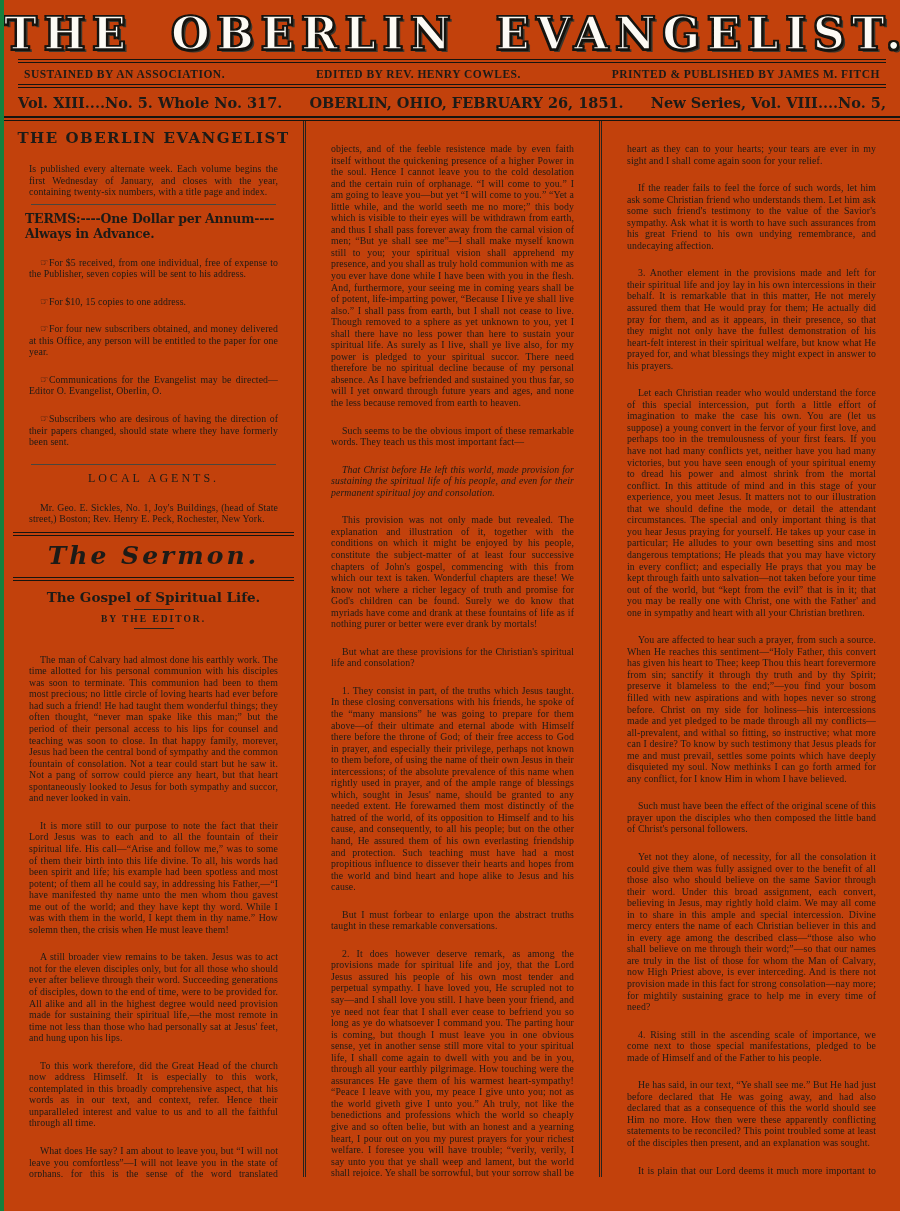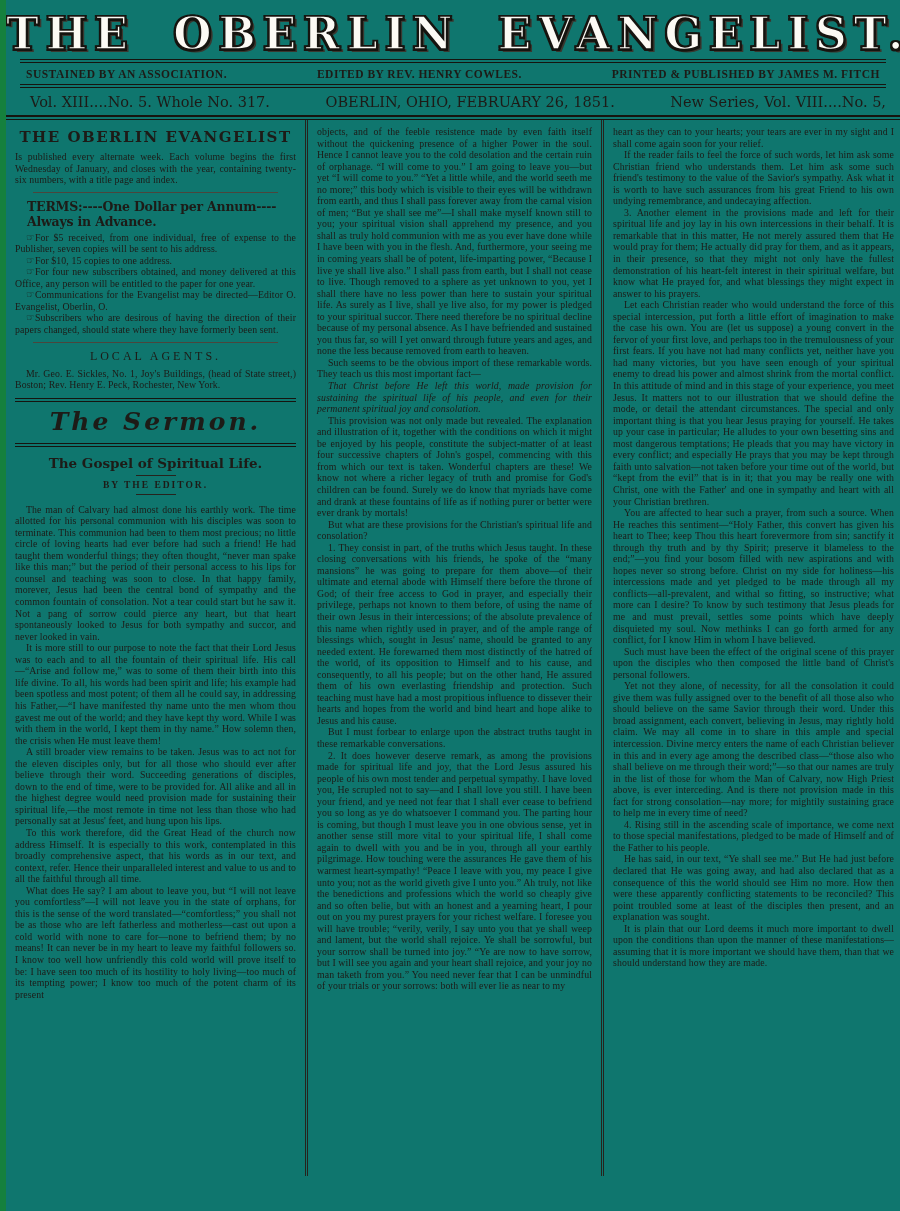--- a/index.html
+++ b/index.html
@@ -1,24 +1,24 @@
 <!DOCTYPE html>
 <html><head>
 <meta charset="utf-8">
 <style>
   html,body{margin:0;padding:0;background:#e8e4da;}
   .page{
     position:relative;
     width:900px;height:1211px;
     margin:0 auto;
-    background:#0f766e;
+    background:#c2410c;
     color:#1d1b17;
     font-family:"Liberation Serif", serif;
     overflow:hidden;
-    border-left:6px solid #15803d;
+    border-left:4px solid #15803d;
     box-sizing:border-box;
   }
   
   .masthead{
     padding-top:8px;
     text-align:center;
     font-family:"DejaVu Serif", serif;
     font-weight:bold;
     font-size:44px;
     letter-spacing:7px;
@@ -34,30 +34,30 @@
   .rule-double{border-top:1px solid #16140f;border-bottom:1px solid #16140f;height:2px;margin:0 14px;}
   .rule-heavy{border-top:2px solid #16140f;border-bottom:1px solid #16140f;height:2px;margin:0 0 0 0;}
   .byline-row{
     display:flex;justify-content:space-between;align-items:flex-start;
     margin:5px 20px 4px 20px;
     font-family:"Liberation Serif", serif;
     font-weight:bold;font-size:11.5px;letter-spacing:.5px;
   }
   .issue-row{
     display:flex;justify-content:space-between;align-items:center;
-    margin:6px 14px 5px 24px;
-    font-weight:normal;font-size:14.5px;
+    margin:6px 14px 5px 14px;
+    font-weight:bold;font-size:14.5px;
     font-family:"DejaVu Serif", serif;
   }
   
   .columns{display:flex;height:1056px;overflow:hidden;}
   .col{flex:0 0 299px;box-sizing:border-box;padding:6px 9px 0 9px;overflow:hidden;}
   .col-mid{border-left:3px double #26231d;border-right:3px double #26231d;flex:0 0 299px;}
   .col p{
-    margin:0;
+    margin:16px;
     font-size:9.8px;line-height:11.55px;
     text-align:justify;text-indent:11px;
     letter-spacing:.1px;
   }
   p.noindent{text-indent:0;}
   p.italic{font-style:italic;}
   
   .box-title{
     text-align:center;font-weight:bold;font-size:15px;letter-spacing:1.5px;
     font-family:"DejaVu Serif", serif;margin:2px 0 5px 0;

